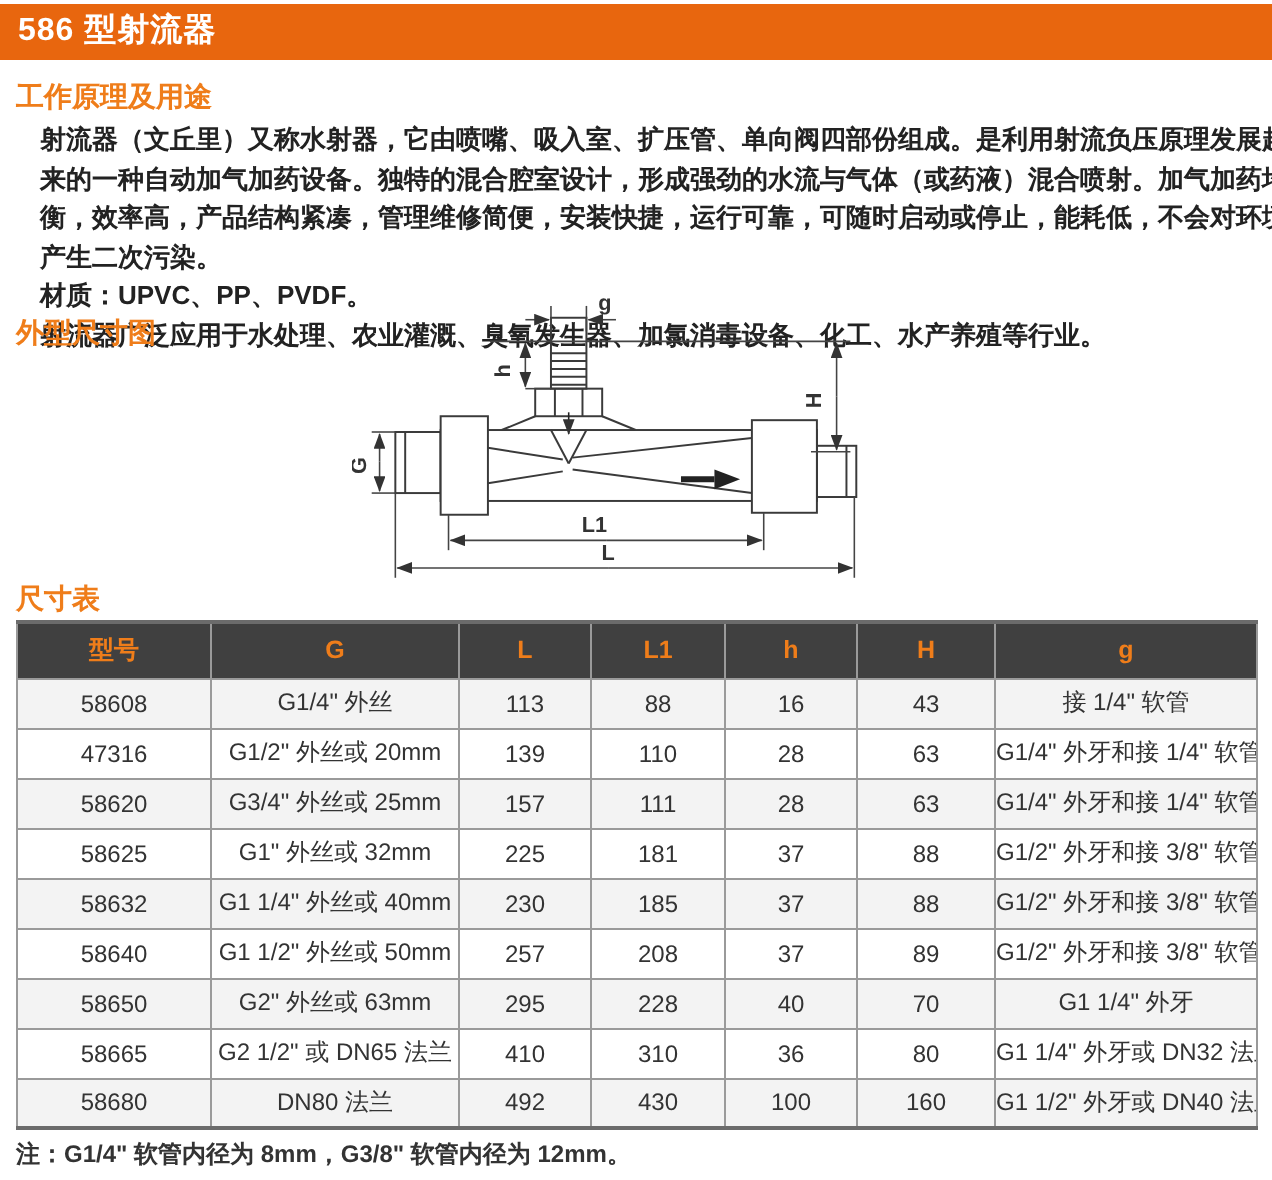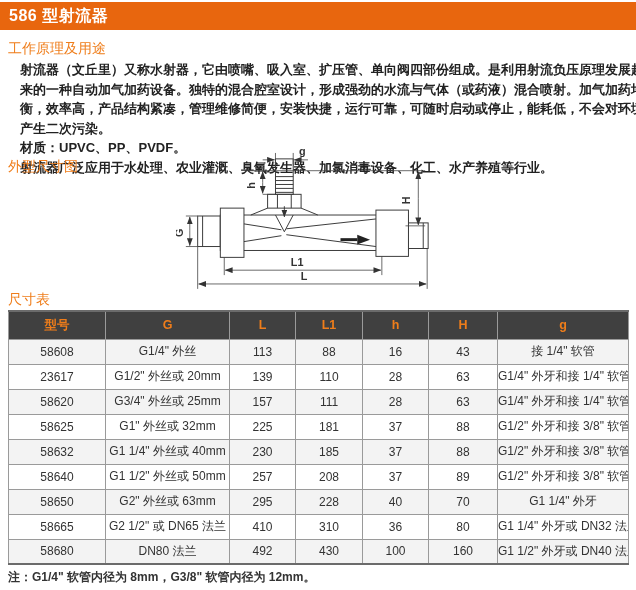--- a/index.html
+++ b/index.html
@@ -13,21 +13,21 @@
   *{box-sizing:border-box;margin:0;padding:0;}
   html,body{width:636px;height:590px;overflow:hidden;background:#ffffff;
     font-family:"Liberation Sans","DejaVu Sans",sans-serif;}
   .page{position:relative;width:596px;height:590px;background:#fff;border-radius:29px;}
 
   .title-bar{position:absolute;top:2px;left:0;width:636px;height:28px;
     background:var(--bar);color:#ffffff;font-size:16px;font-weight:bold;
     line-height:28px;padding-left:9px;letter-spacing:0.5px;}
 
   .section-heading{position:absolute;left:8px;color:var(--heading);
-    font-size:14px;font-weight:normal;white-space:nowrap;text-align:right;}
+    font-size:14px;font-weight:bold;white-space:nowrap;text-align:right;}
   .h-principle{top:40px;}
   .h-drawing{top:158px;}
   .h-table{top:291px;}
 
   .body-text{position:absolute;top:60px;left:20px;width:624px;
     font-size:13px;line-height:19.5px;color:#222;font-weight:bold;
     text-align:justify;}
   .body-text p{margin:0;}
 
   .drawing-wrap{position:absolute;top:141px;left:176px;width:262px;height:150px;}
@@ -186,21 +186,21 @@
         <tr class="odd">
           <td>58608</td>
           <td>G1/4" 外丝</td>
           <td>113</td>
           <td>88</td>
           <td>16</td>
           <td>43</td>
           <td>接 1/4" 软管</td>
         </tr>
         <tr class="even">
-          <td>23617</td>
+          <td>47316</td>
           <td>G1/2" 外丝或 20mm</td>
           <td>139</td>
           <td>110</td>
           <td>28</td>
           <td>63</td>
           <td>G1/4" 外牙和接 1/4" 软管</td>
         </tr>
         <tr class="odd">
           <td>58620</td>
           <td>G3/4" 外丝或 25mm</td>

